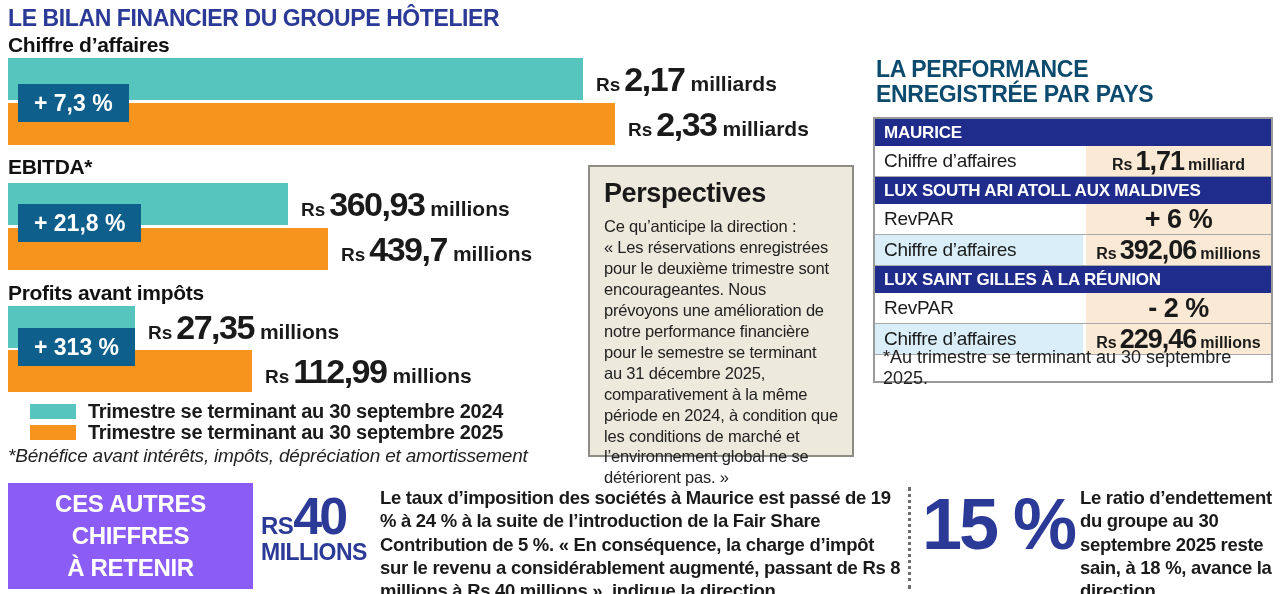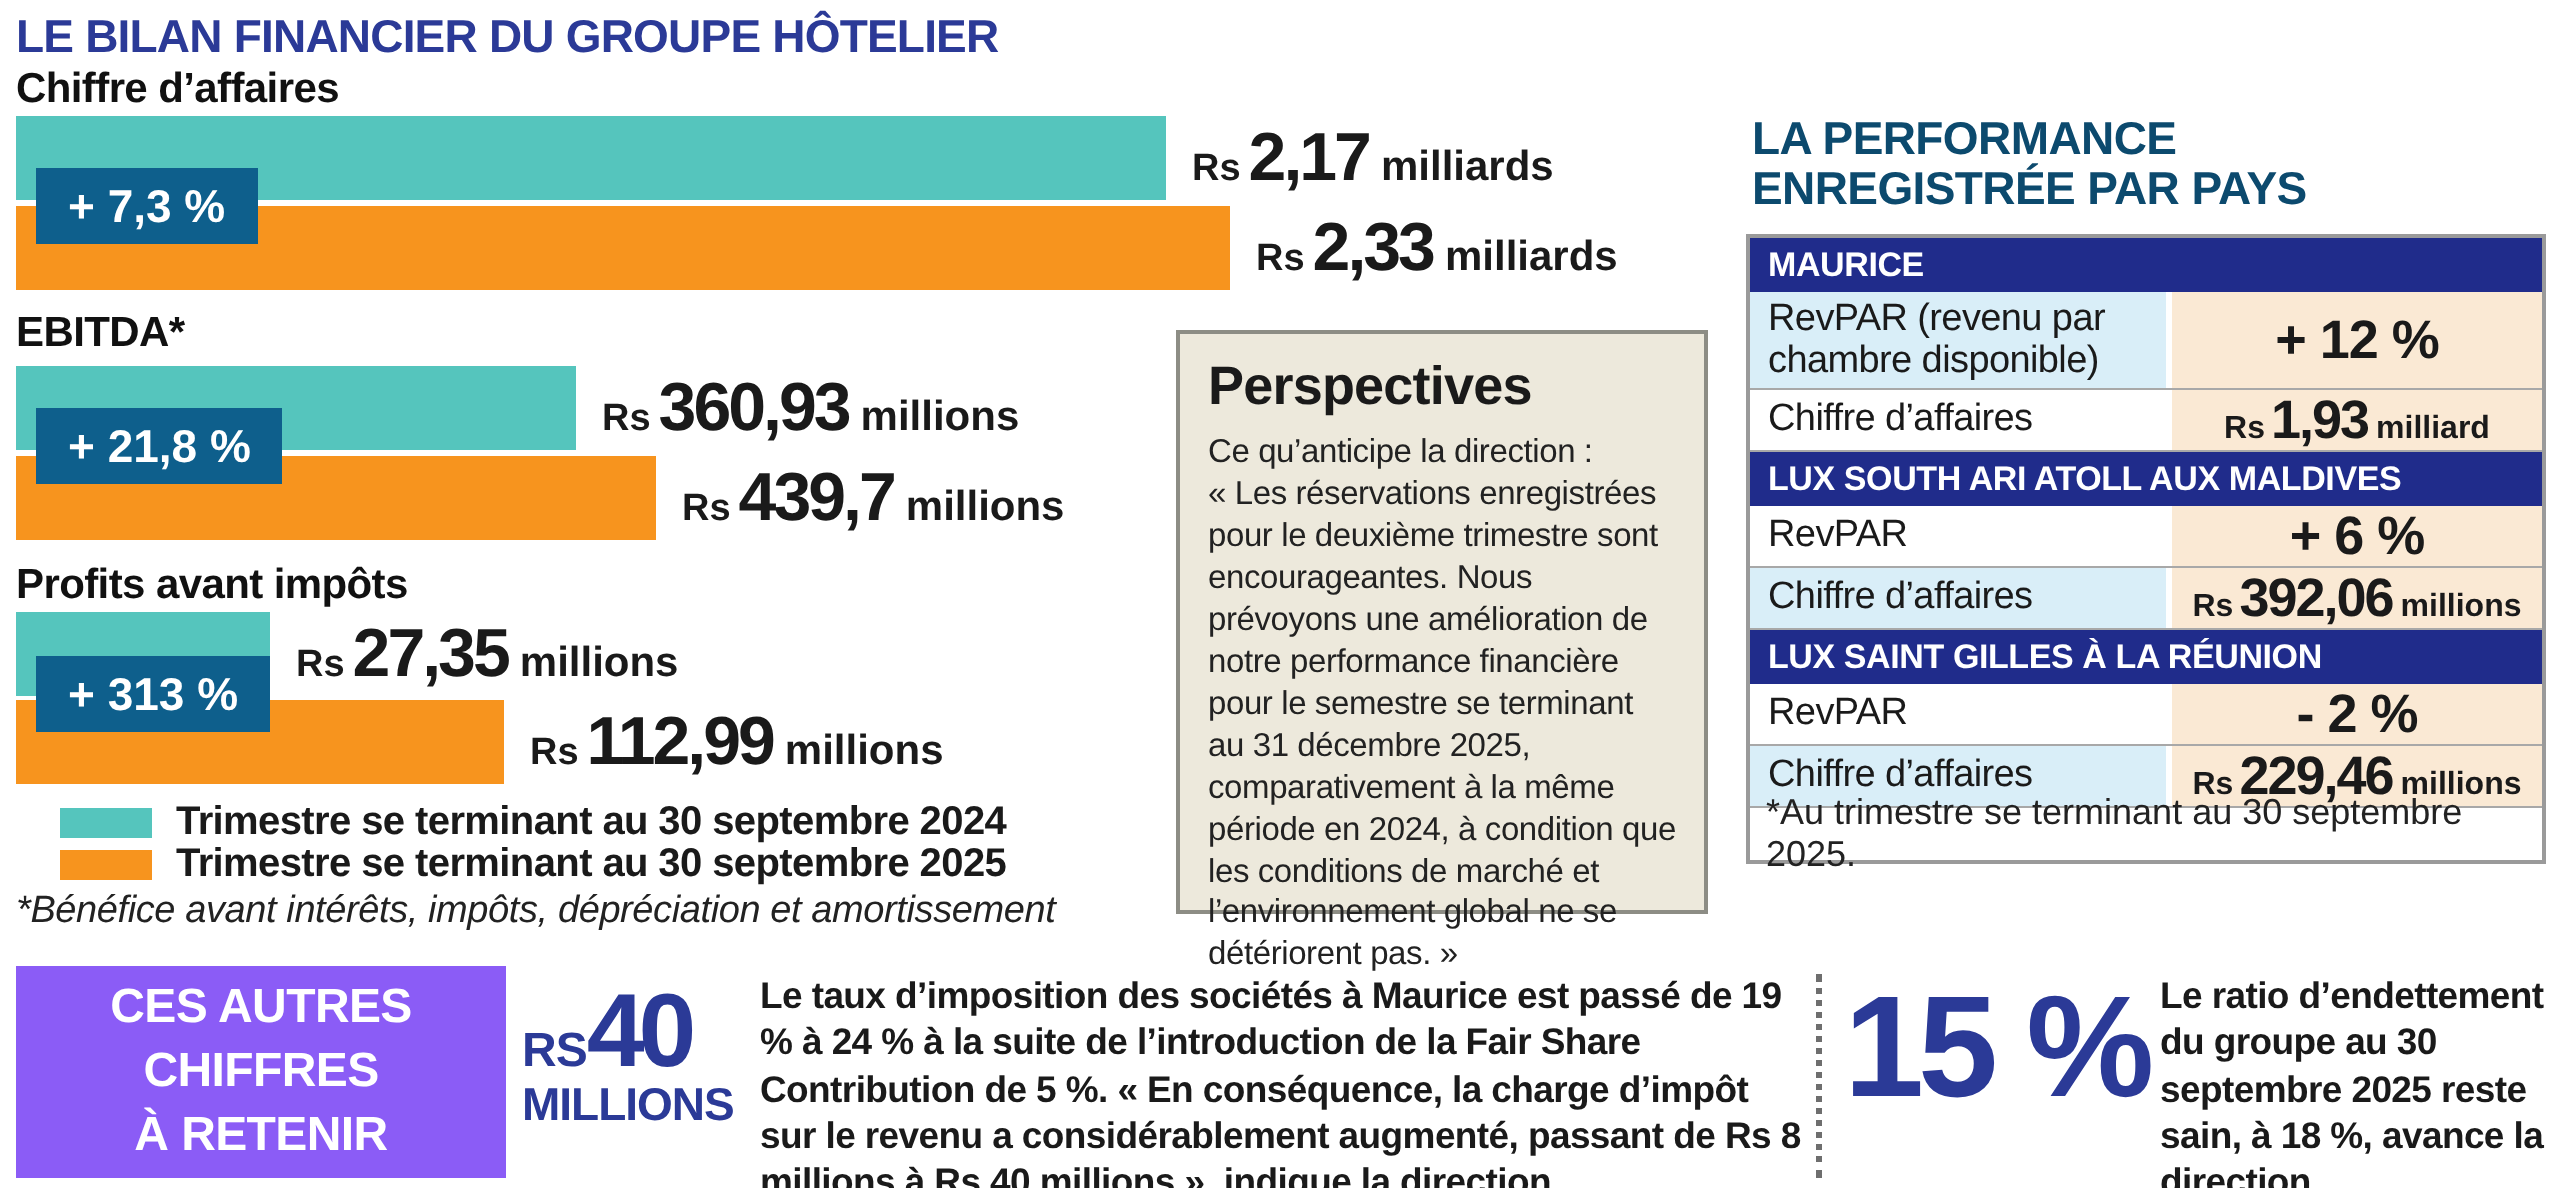--- a/index.html
+++ b/index.html
@@ -160,32 +160,26 @@
     <div class="persp-title">Perspectives</div>
     <div class="persp-body">Ce qu’anticipe la direction :
 « Les réservations enregistrées pour le deuxième trimestre sont encourageantes. Nous prévoyons une amélioration de notre performance financière pour le semestre se terminant au 31 décembre 2025, comparativement à la même période en 2024, à condition que les conditions de marché et l’environnement global ne se détériorent pas. »</div>
   </div>
 
   <div class="perf-title">LA PERFORMANCE
 ENREGISTRÉE PAR PAYS</div>
   <div class="perf-table">
 
     <div class="sec-header">MAURICE</div>
-    <div class="t-row r48">
-      <div class="t-label alt">RevPAR (revenu par chambre disponible)</div>
-      <div class="t-value">
-        <span class="t-pct">+ 12 %</span>
-      </div>
-    </div>
     <div class="t-row r30">
       <div class="t-label">Chiffre d’affaires</div>
       <div class="t-value">
         <span class="t-money">
           <span class="m-pre">Rs</span>
-          <span class="m-num">1,93</span>
+          <span class="m-num">1,71</span>
           <span class="m-post">milliard</span>
         </span>
       </div>
     </div>
 
     <div class="sec-header">LUX SOUTH ARI ATOLL AUX MALDIVES</div>
     <div class="t-row r30">
       <div class="t-label">RevPAR</div>
       <div class="t-value">
         <span class="t-pct">+ 6 %</span>

